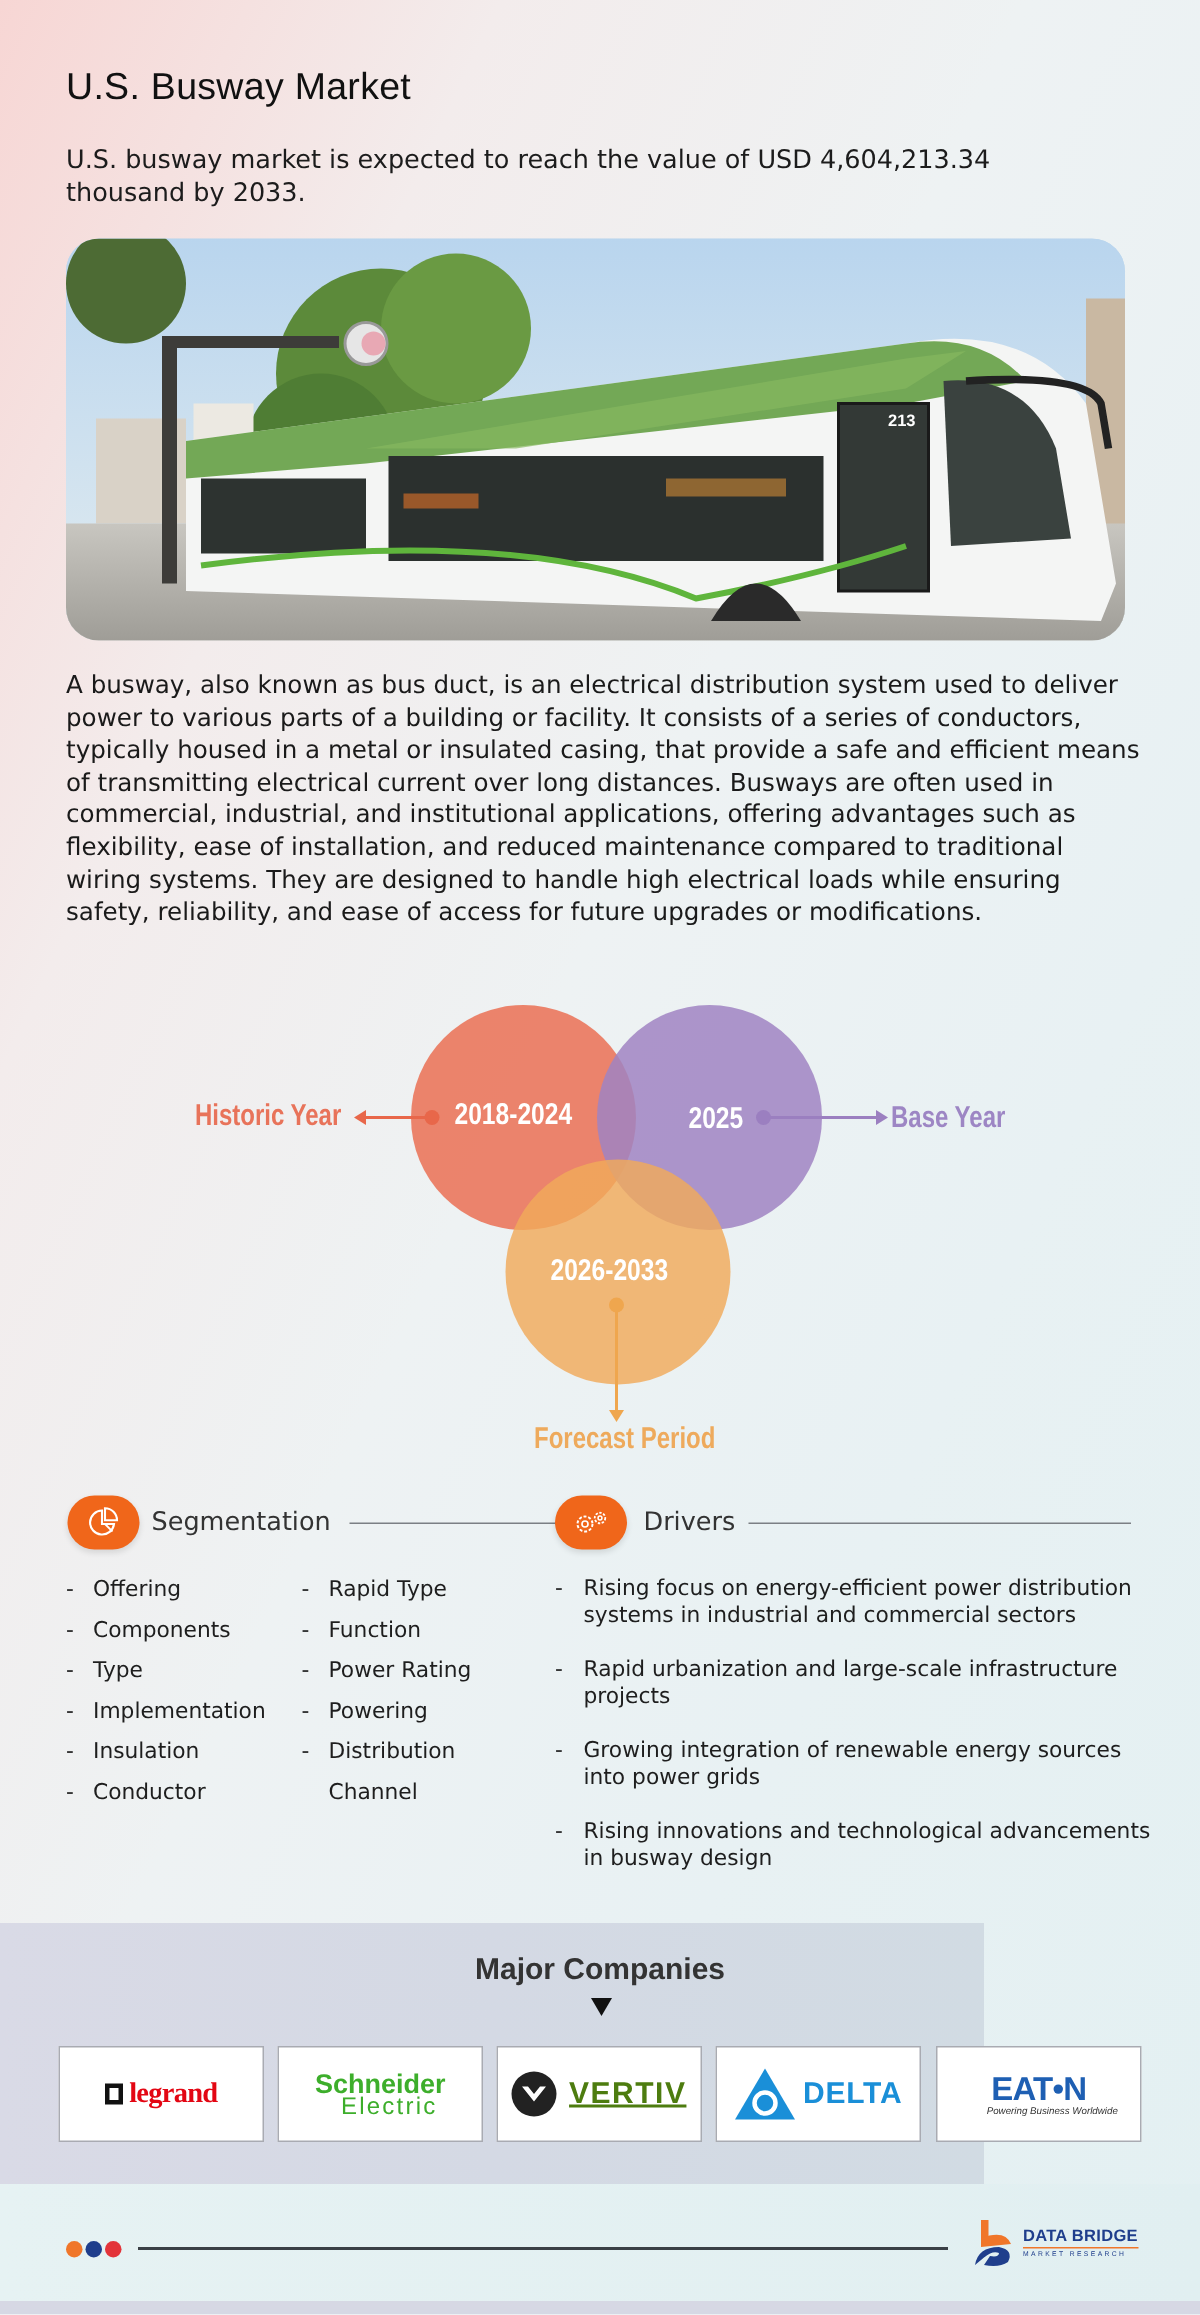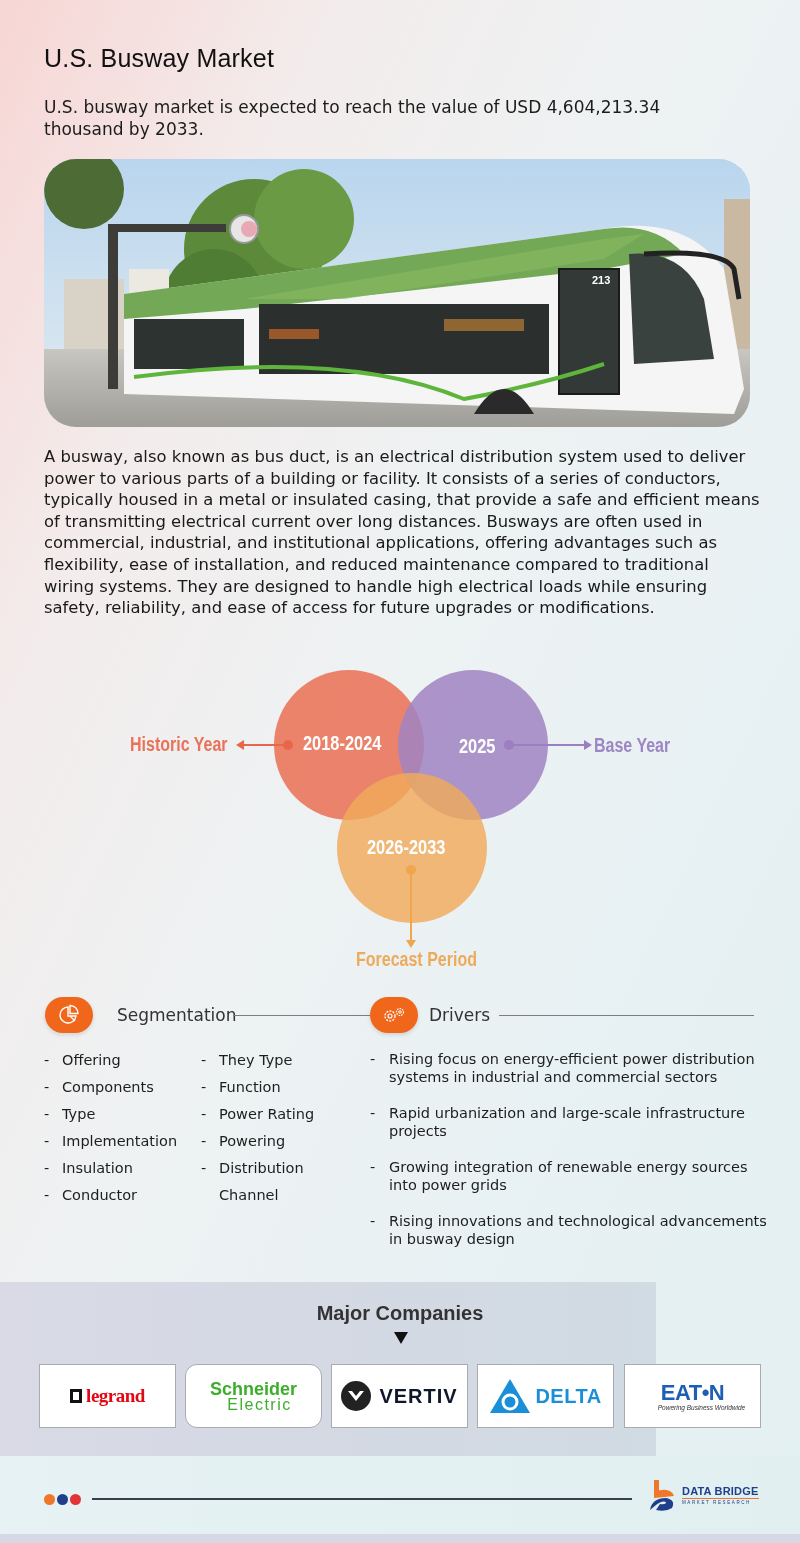--- a/index.html
+++ b/index.html
@@ -18,21 +18,21 @@
       font-weight: normal; font-size: 25px; color: #111; letter-spacing: 0.2px;
     }
     .subtitle {
       position: absolute; left: 44px; top: 96px; width: 620px;
       font-size: 17px; line-height: 22px; color: #1c1c1c;
     }
 
     
     .hero {
       position: absolute; left: 44px; top: 159px; width: 706px; height: 268px;
-      border-radius: 32px; overflow: hidden;
+      border-radius: 22px; overflow: hidden;
       background: linear-gradient(180deg, #bcd6ec 0%, #d7e6ef 45%, #c9cbc6 70%, #b5b4ad 100%);
     }
     .hero svg { width: 100%; height: 100%; display: block; }
 
     .desc {
       position: absolute; left: 44px; top: 446px; width: 716px;
       font-size: 16.4px; line-height: 21.6px; color: #1a1a1a;
     }
 
     
@@ -56,21 +56,21 @@
     .arrow-r { position: absolute; width: 0; height: 0; border-top: 5px solid transparent; border-bottom: 5px solid transparent; border-left: 8px solid #9b7fc0; }
     .arrow-d { position: absolute; width: 0; height: 0; border-left: 5px solid transparent; border-right: 5px solid transparent; border-top: 8px solid #efa64e; }
 
     
     .sec-head { position: absolute; display: flex; align-items: center; }
     .pill {
       width: 48px; height: 36px; border-radius: 18px; background: #f0661a;
       display: flex; align-items: center; justify-content: center;
       box-shadow: 0 2px 4px rgba(0,0,0,0.12);
     }
-    .sec-title { font-size: 17px; color: #333; margin-left: 24px; }
+    .sec-title { font-size: 17px; color: #333; margin-left: 8px; }
     .sec-rule { position: absolute; height: 1px; background: #7b7f84; }
 
     .seg-col { position: absolute; list-style: none; }
     .seg-col li {
       font-size: 14.5px; color: #1e1e1e; height: 27px; line-height: 27px;
       display: flex;
     }
     .seg-col li .dash { width: 18px; display: inline-block; }
     .drivers { position: absolute; left: 370px; top: 1050px; width: 400px; list-style: none; }
     .drivers li {
@@ -227,21 +227,21 @@
         <span>Insulation</span>
       </li>
     <li>
         <span class="dash">-</span>
         <span>Conductor</span>
       </li>
   </ul>
   <ul class="seg-col" style="left:201px; top:1047px;">
     <li>
         <span class="dash">-</span>
-        <span>They Type</span>
+        <span>Rapid Type</span>
       </li>
     <li>
         <span class="dash">-</span>
         <span>Function</span>
       </li>
     <li>
         <span class="dash">-</span>
         <span>Power Rating</span>
       </li>
     <li>
@@ -294,32 +294,32 @@
     <div class="comp-title">Major Companies</div>
     <div class="comp-arrow"></div>
 
     <div class="logo-box" style="left:39px;">
       <span style="display:inline-block;width:12px;height:14px;background:#111;margin-right:4px;position:relative;">
         <span style="position:absolute;left:3px;top:3px;width:6px;height:8px;background:#fff;"></span>
       </span>
       <span style="font-family:Liberation Serif, serif;font-weight:bold;font-size:19px;color:#e30613;letter-spacing:-0.5px;">legrand</span>
     </div>
 
-    <div class="logo-box" style="left:185px; flex-direction:column;border-radius:12px;">
+    <div class="logo-box" style="left:185px; flex-direction:column;">
       <span style="font-family:'Liberation Sans',sans-serif;font-weight:bold;font-size:18px;color:#3dae2b;line-height:18px;">Schneider</span>
       <span style="font-family:'Liberation Sans',sans-serif;font-size:16px;color:#3dae2b;letter-spacing:1.5px;line-height:14px;margin-left:12px;">Electric</span>
     </div>
 
     <div class="logo-box" style="left:331px;">
       <span style="display:inline-flex;width:30px;height:30px;border-radius:50%;background:#222;align-items:center;justify-content:center;margin-right:8px;">
         <svg width="18" height="14" viewBox="0 0 18 14">
             <path d="M1 2 L9 12 L17 2 L13 2 L9 7 L5 2 Z" fill="#fff"></path>
           </svg>
       </span>
-      <span style="font-family:'Liberation Sans',sans-serif;font-weight:bold;font-size:20px;color:#0f172a;letter-spacing:1px;">VERTIV</span>
+      <span style="font-family:'Liberation Sans',sans-serif;font-weight:bold;font-size:20px;color:#4d7c0f;letter-spacing:1px;text-decoration:underline;">VERTIV</span>
     </div>
 
     <div class="logo-box" style="left:477px;">
       <svg width="42" height="36" viewBox="0 0 42 36">
         <path d="M21 1 L41 35 L1 35 Z" fill="#1a8fd8"></path>
         <circle cx="21" cy="24" r="7" fill="none" stroke="#fff" stroke-width="3"></circle>
       </svg>
       <span style="font-family:'Liberation Sans',sans-serif;font-weight:bold;font-size:20px;color:#1a8fd8;margin-left:4px;letter-spacing:0.5px;">DELTA</span>
     </div>
 

